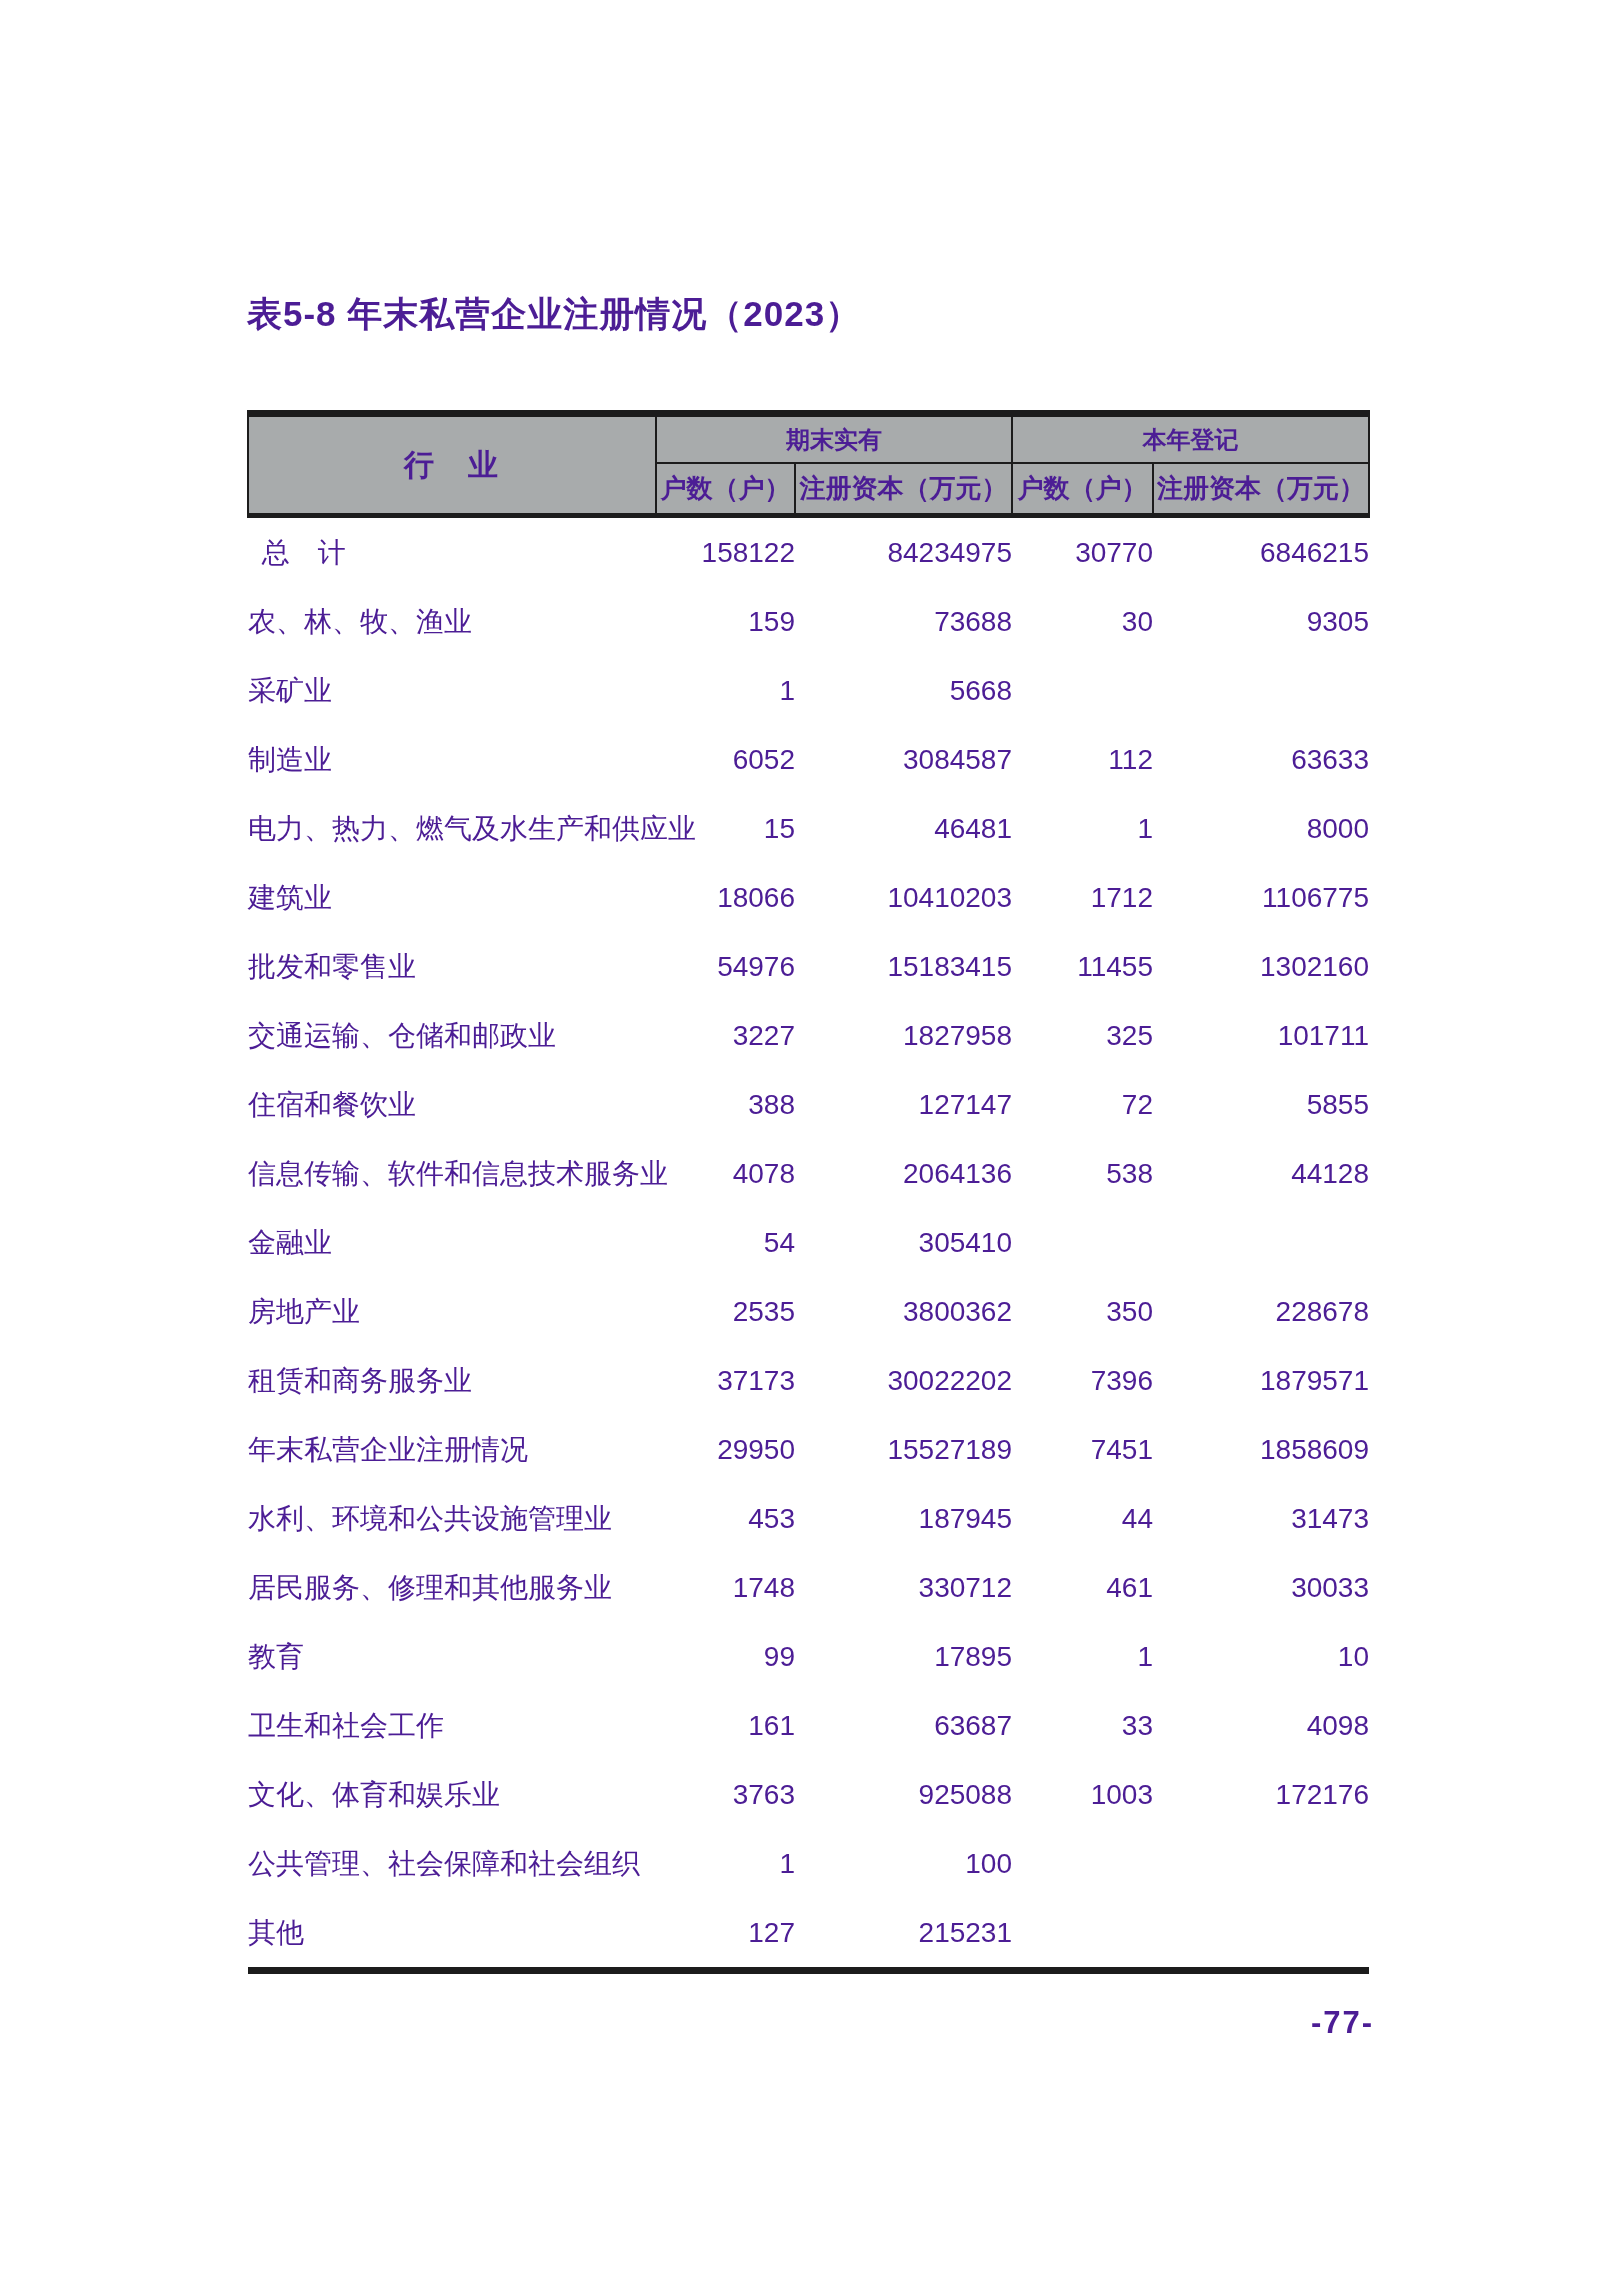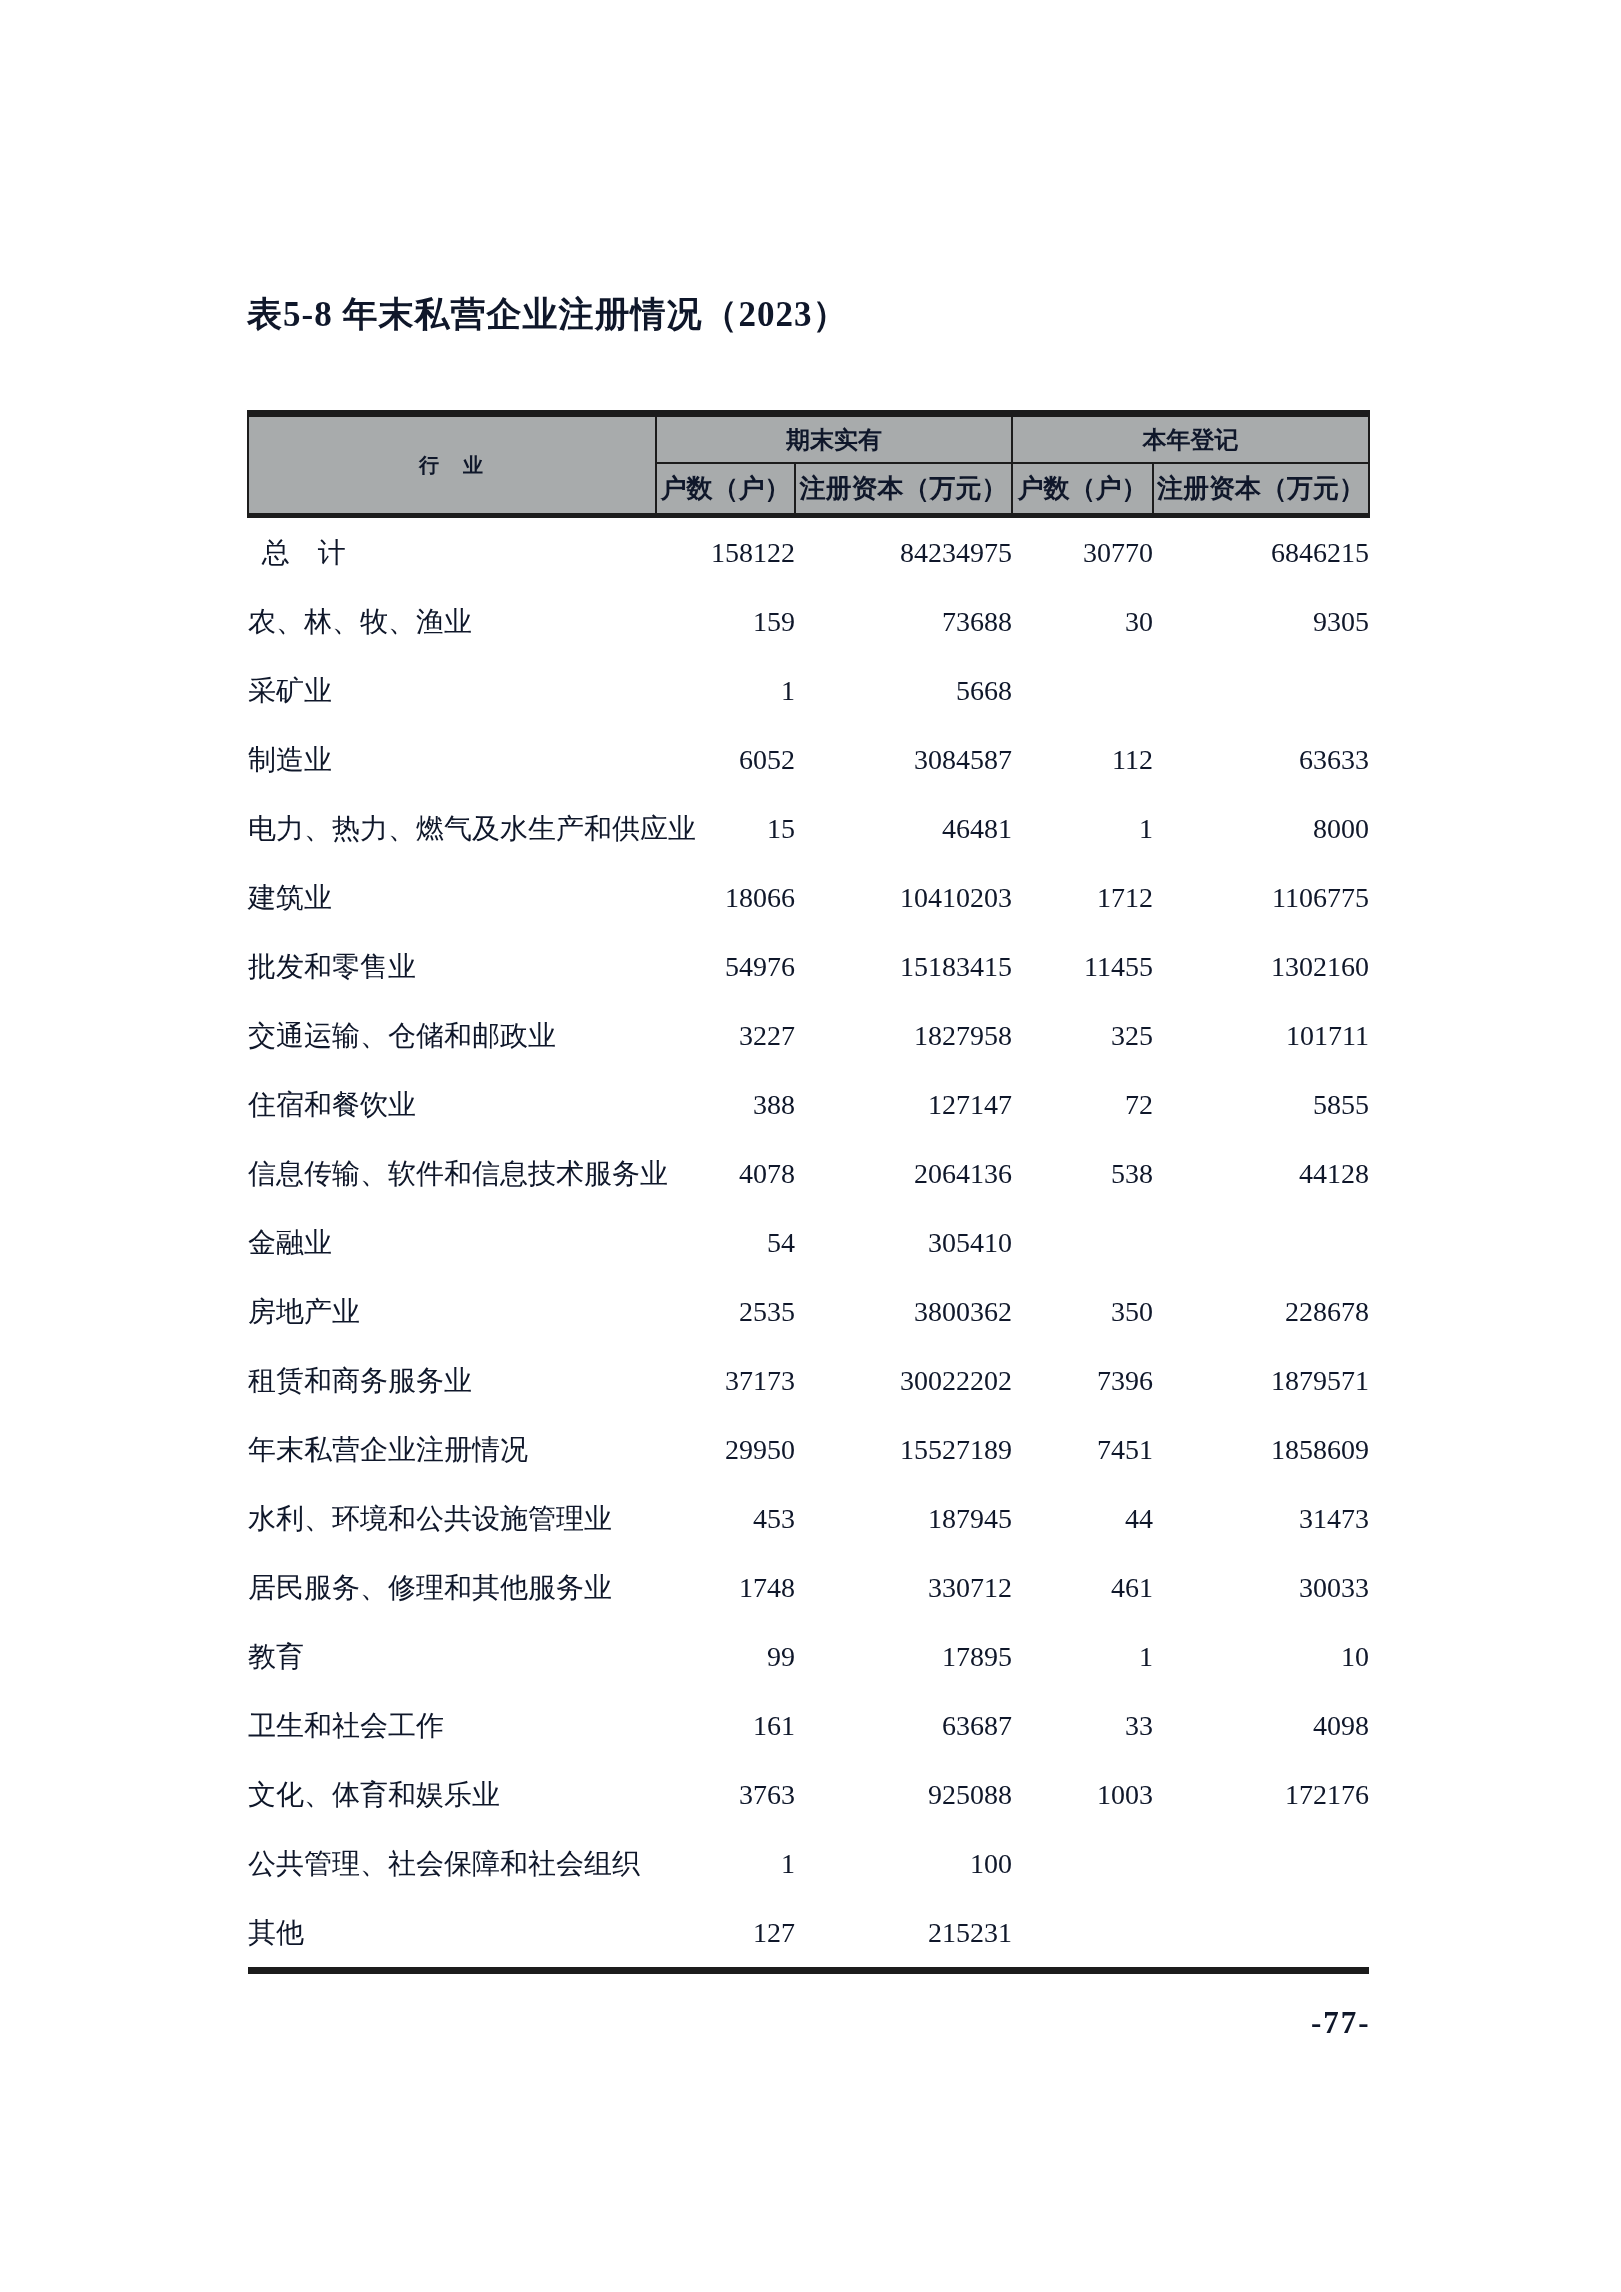--- a/index.html
+++ b/index.html
@@ -5,22 +5,22 @@
   html, body {
     margin: 0;
     padding: 0;
     background: #ffffff;
   }
   .page {
     position: relative;
     width: 1621px;
     height: 2293px;
     background: #ffffff;
-    font-family: Liberation Serif, serif;
-    color: #0f172a;
+    font-family: Liberation Sans, sans-serif;
+    color: #4c1d95;
     overflow: hidden;
   }
   .title {
     position: absolute;
     left: 247px;
     top: 291px;
     margin: 0;
     font-size: 35px;
     font-weight: 700;
     letter-spacing: 1px;
@@ -38,21 +38,21 @@
   }
   .stat-table thead th {
     background: #a8abac;
     border: 2.9px solid #1c1c1c;
     font-weight: 700;
     padding: 0;
     text-align: center;
     vertical-align: middle;
   }
   .h-industry {
-    font-size: 20px;
+    font-size: 30px;
     letter-spacing: 2px;
     border-bottom: 5.9px solid #1c1c1c !important;
   }
   .h-group {
     font-size: 24px;
     height: 45px;
   }
   .h-sub {
     font-size: 26px;
     height: 49px;

